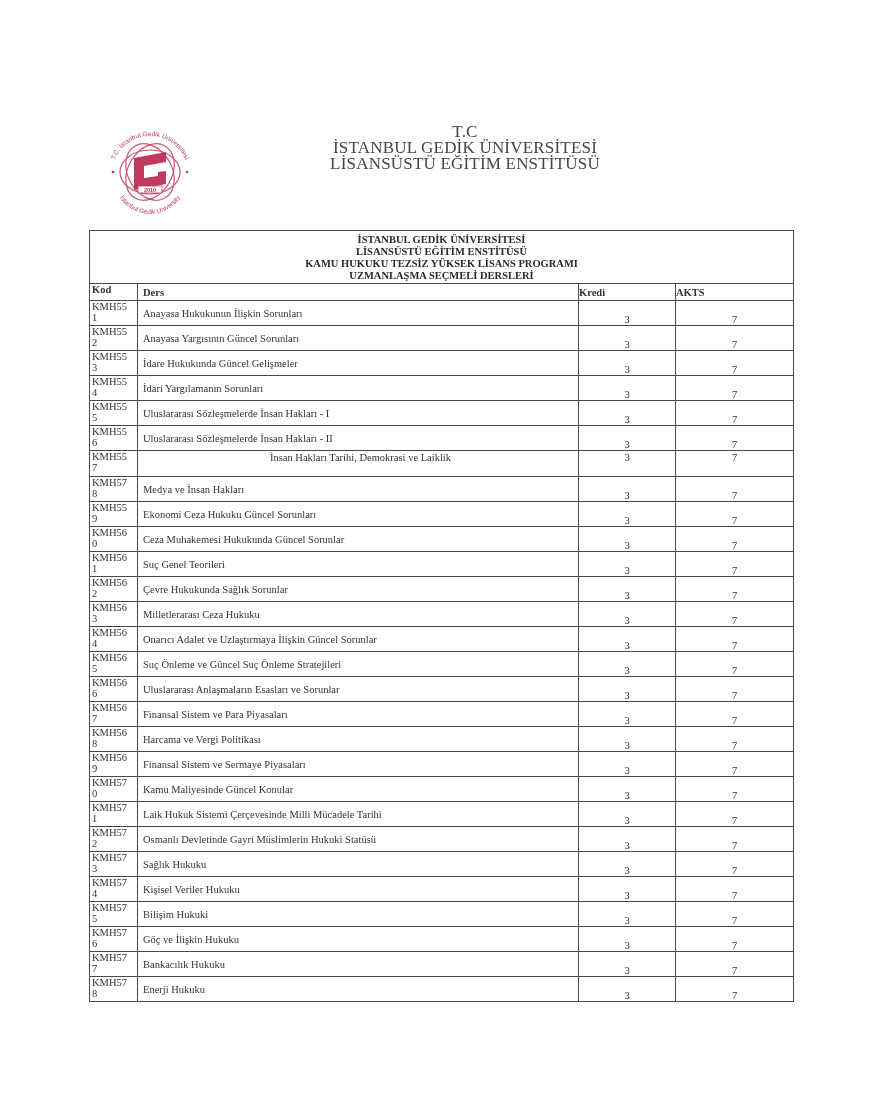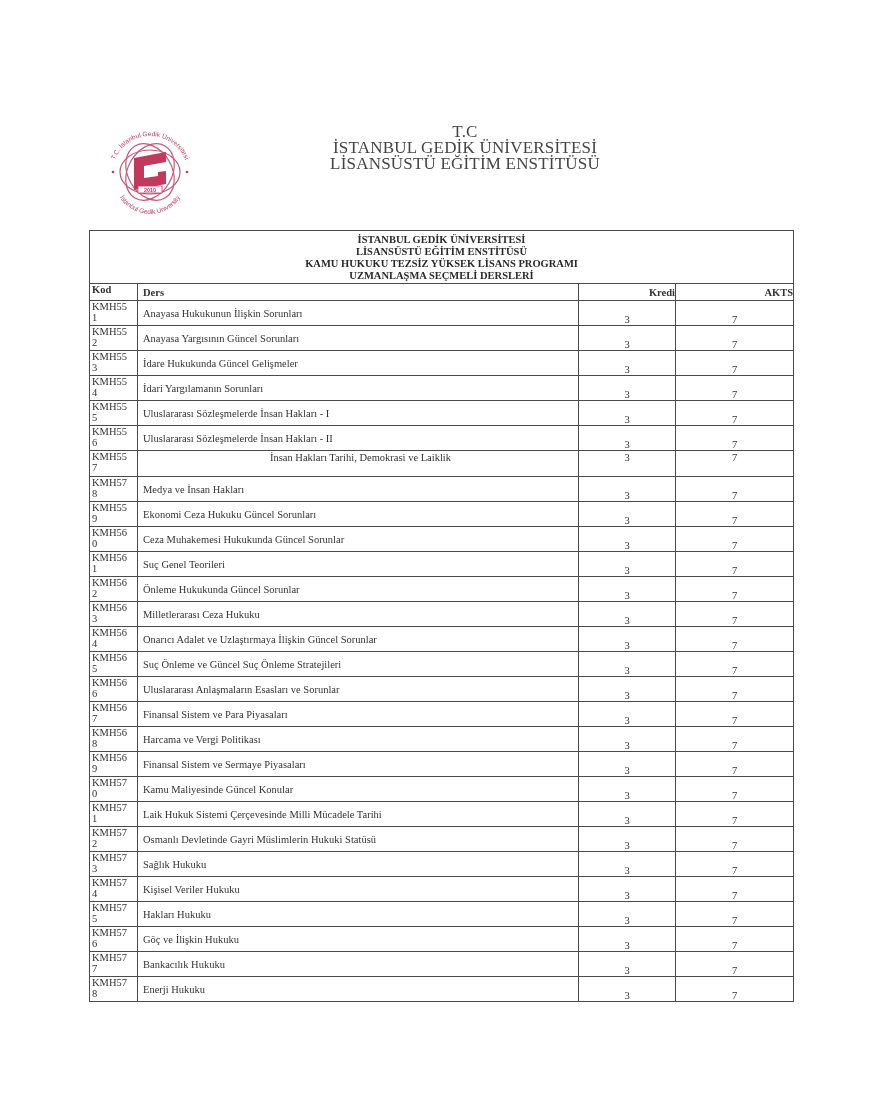--- a/index.html
+++ b/index.html
@@ -9,21 +9,21 @@
   .head { position: absolute; left: 300px; width: 330px; top: 124px; text-align: center;
           color: #444; font-size: 17px; line-height: 16px; letter-spacing: 0.2px; }
   .head div { white-space: nowrap; }
   table.main { position: absolute; left: 89px; top: 230px; width: 704px;
                border-collapse: collapse; table-layout: fixed; }
   table.main td { border: 1px solid #4a4a4a; padding: 0; font-size: 10.5px; color: #333; }
   .title-cell { height: 51px; text-align: center; vertical-align: bottom; padding-bottom: 1px !important; }
   .title-cell div { font-weight: bold; font-size: 10.5px; line-height: 12px; color: #2a2a2a; white-space: nowrap; }
   .hdr td { height: 16px; font-weight: bold; font-size: 10.5px; }
   .hdr .c-kod, .hdr .c-ders { padding-left: 3px; }
-  .hdr .c-kredi, .hdr .c-akts { text-align: right; }
+  .hdr .c-kredi, .hdr .c-akts { text-align: left; }
   .row td { height: 24px; }
   .c-kod { width: 47px; padding-left: 2px !important; font-size: 10.5px; line-height: 11px; vertical-align: top; }
   .c-ders { width: 440px; padding-left: 5px !important; vertical-align: middle; }
   .c-kredi { width: 96px; text-align: center; vertical-align: bottom; font-size: 10px; }
   .c-akts { width: 117px; text-align: center; vertical-align: bottom; font-size: 10px; }
   .row.top .c-ders, .row.top .c-kredi, .row.top .c-akts { vertical-align: top; padding-top: 1px; text-align: center; }
   .row .c-kredi span, .row .c-akts span { display: inline-block; padding-bottom: 0px; }
 </style>
 </head>
 <body>
@@ -178,21 +178,21 @@
         </td>
         <td class="c-ders">Suç Genel Teorileri</td>
         <td class="c-kredi"><span>3</span></td>
         <td class="c-akts"><span>7</span></td>
       </tr>
       <tr class="row">
         <td class="c-kod">
           <div>KMH56</div>
           <div>2</div>
         </td>
-        <td class="c-ders">Önleme Hukukunda Güncel Sorunlar</td>
+        <td class="c-ders">Çevre Hukukunda Sağlık Sorunlar</td>
         <td class="c-kredi"><span>3</span></td>
         <td class="c-akts"><span>7</span></td>
       </tr>
       <tr class="row">
         <td class="c-kod">
           <div>KMH56</div>
           <div>3</div>
         </td>
         <td class="c-ders">Milletlerarası Ceza Hukuku</td>
         <td class="c-kredi"><span>3</span></td>
@@ -295,21 +295,21 @@
         </td>
         <td class="c-ders">Kişisel Veriler Hukuku</td>
         <td class="c-kredi"><span>3</span></td>
         <td class="c-akts"><span>7</span></td>
       </tr>
       <tr class="row">
         <td class="c-kod">
           <div>KMH57</div>
           <div>5</div>
         </td>
-        <td class="c-ders">Hakları Hukuku</td>
+        <td class="c-ders">Bilişim Hukuki</td>
         <td class="c-kredi"><span>3</span></td>
         <td class="c-akts"><span>7</span></td>
       </tr>
       <tr class="row">
         <td class="c-kod">
           <div>KMH57</div>
           <div>6</div>
         </td>
         <td class="c-ders">Göç ve İlişkin Hukuku</td>
         <td class="c-kredi"><span>3</span></td>

